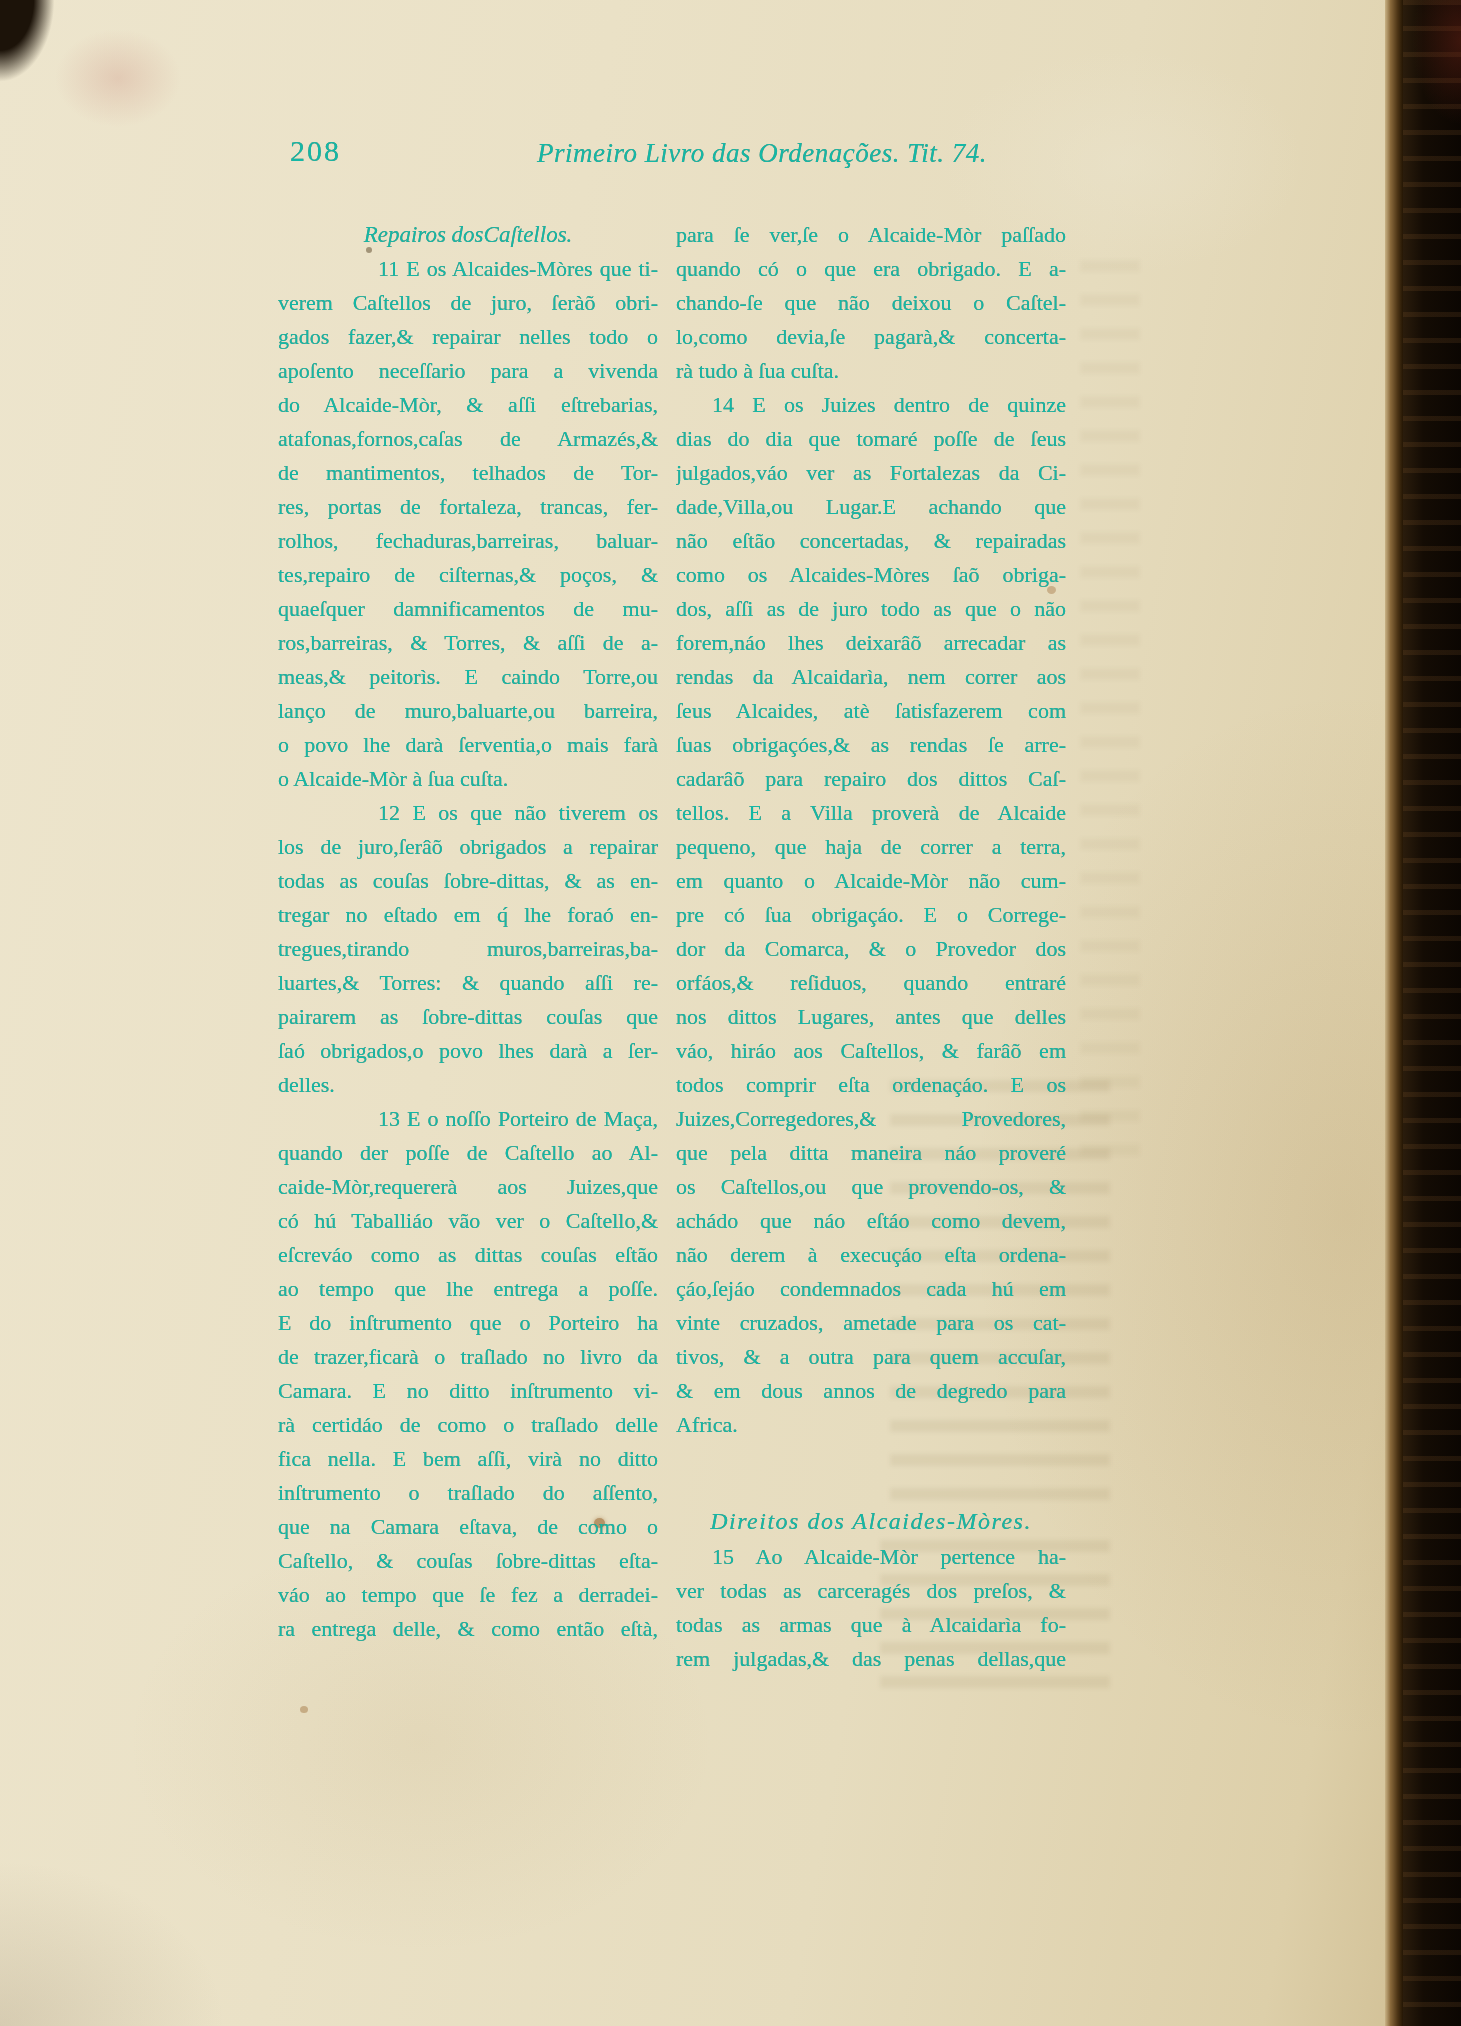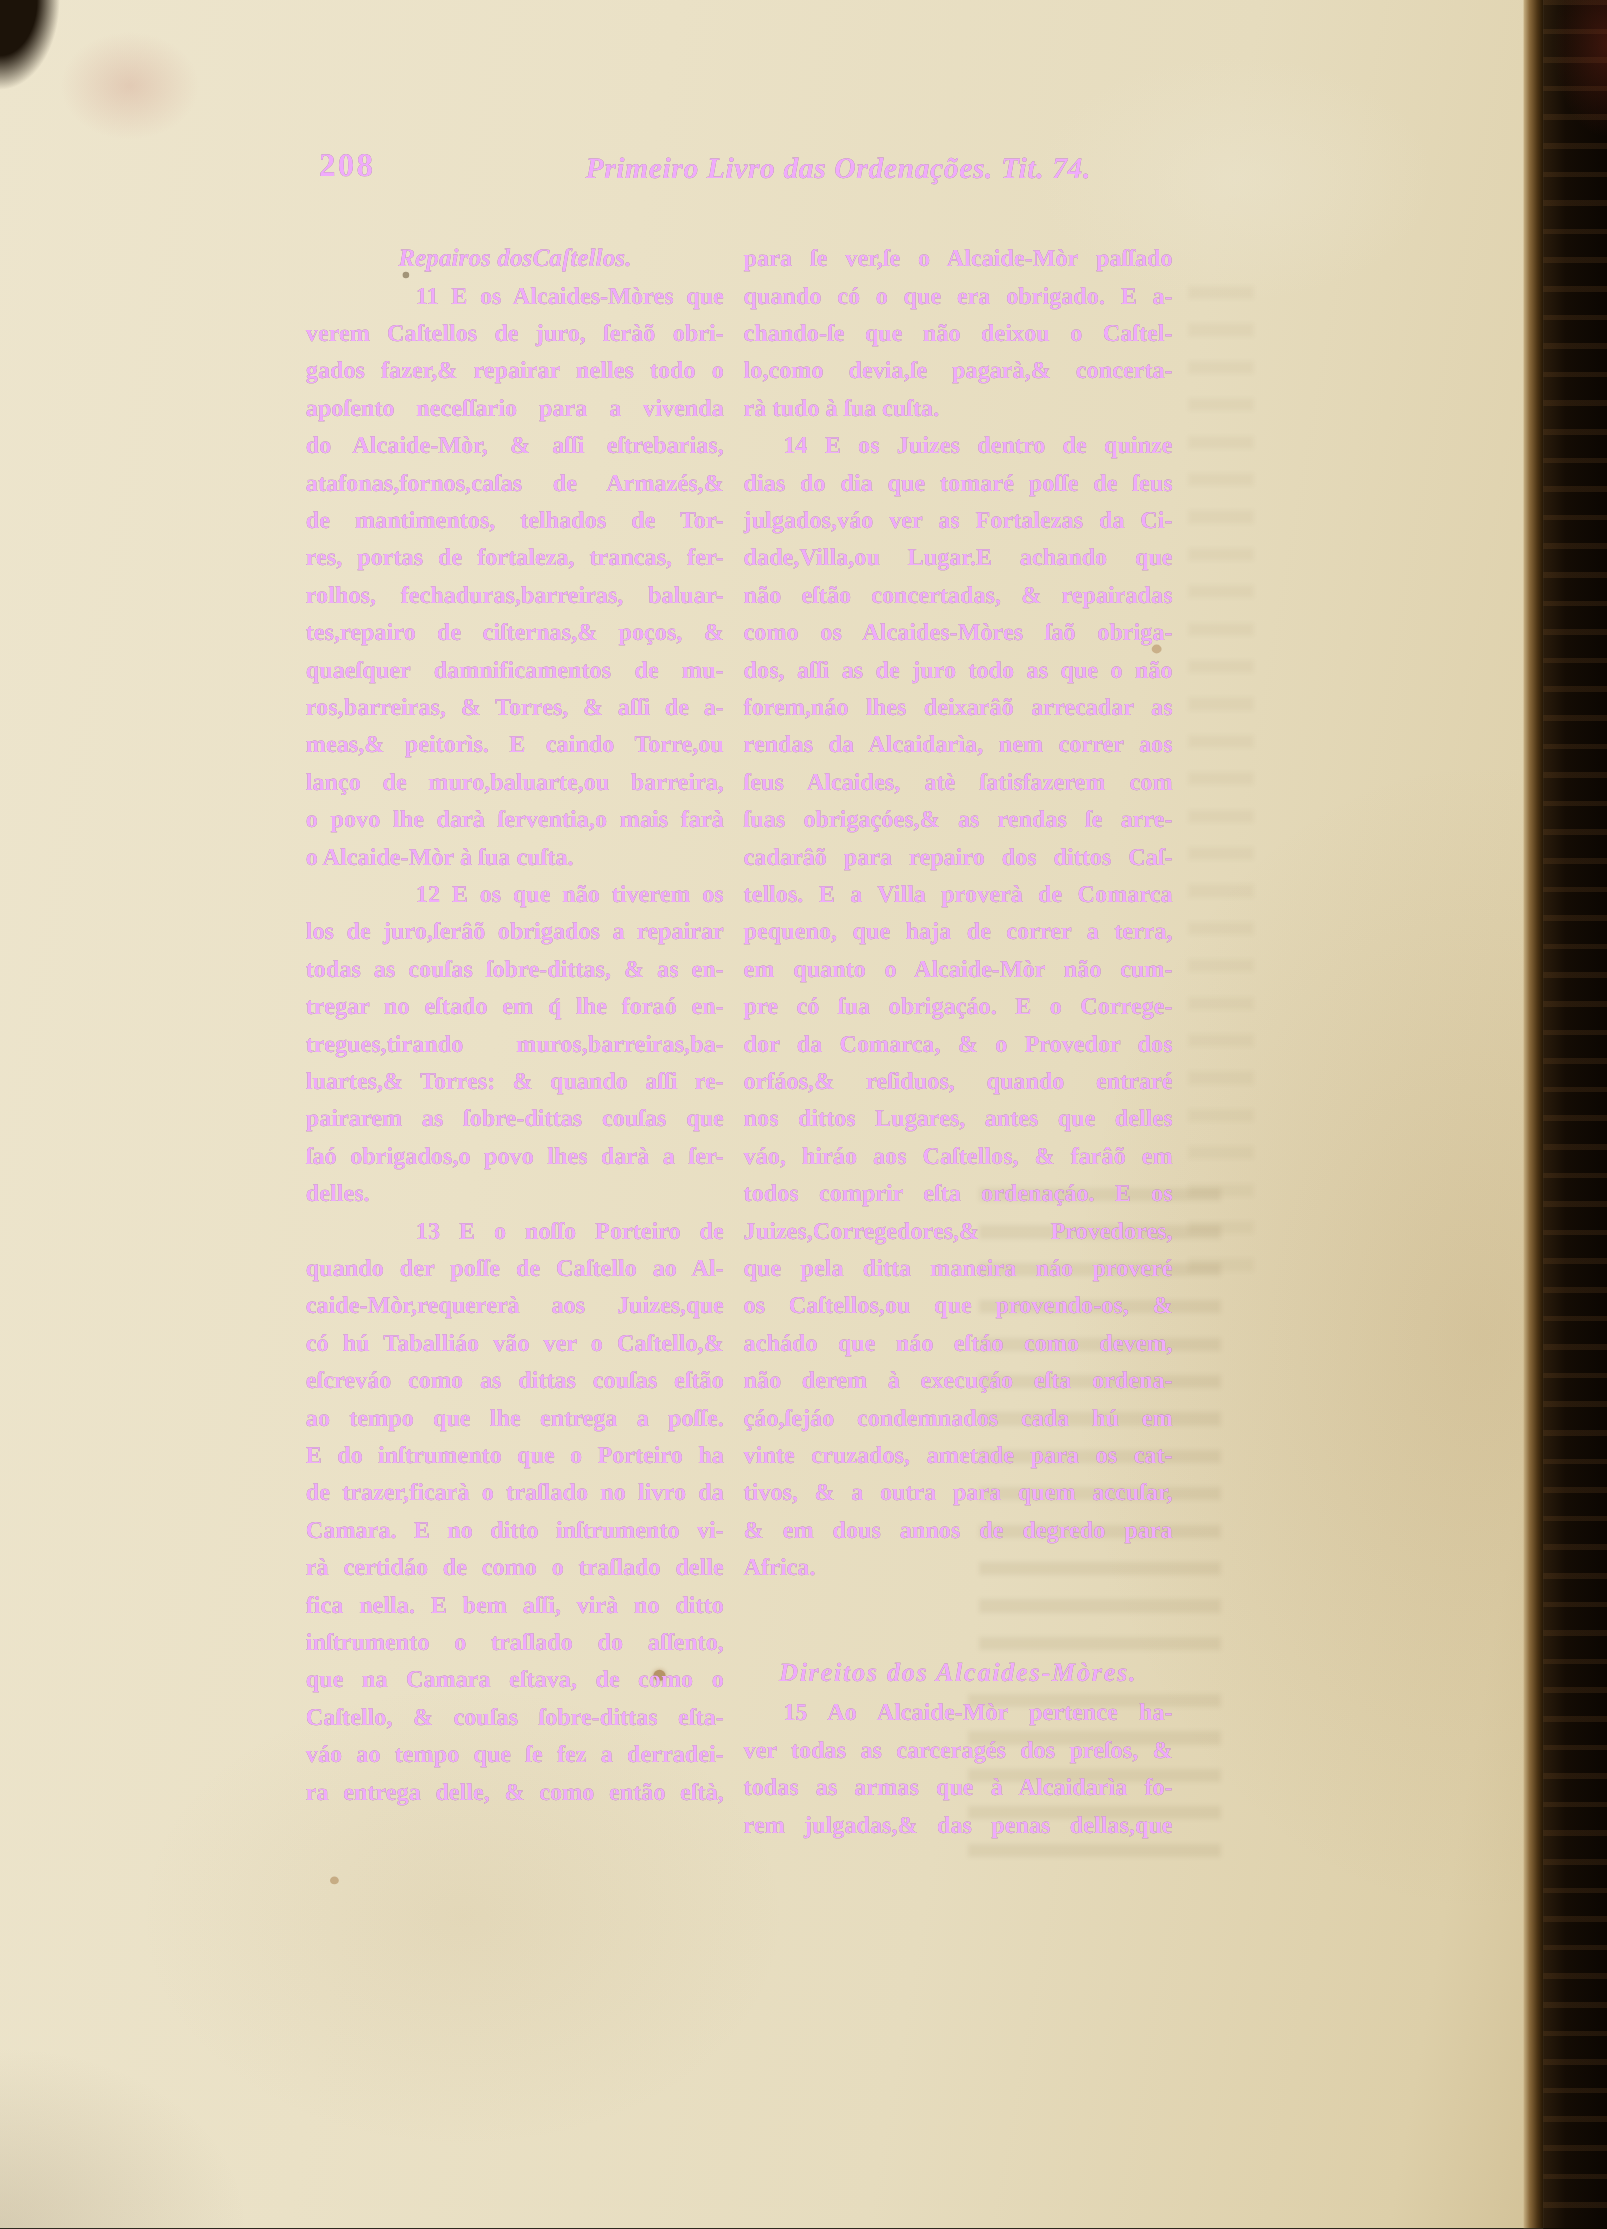--- a/index.html
+++ b/index.html
@@ -32,21 +32,21 @@
   .page-edge{position:absolute;right:58px;top:0;width:18px;height:100%;
     background:linear-gradient(90deg,#c9b386 0%,#8a6a3c 30%,#4c3415 70%,#241604 100%);}
   .corner-tl{position:absolute;left:0;top:0;width:64px;height:96px;
     background:radial-gradient(80px 120px at 0% 0%,#1c1309 0%,#1c1309 42%,rgba(28,19,9,0) 68%);}
   .spot{position:absolute;border-radius:50%;}
   .s1{left:594px;top:1518px;width:11px;height:10px;background:rgba(140,85,30,.55);box-shadow:0 0 4px rgba(140,85,30,.4);}
   .s2{left:300px;top:1706px;width:8px;height:7px;background:rgba(150,100,45,.4);}
   .s3{left:1047px;top:586px;width:9px;height:8px;background:rgba(150,95,40,.35);}
   .s4{left:366px;top:247px;width:6px;height:6px;background:rgba(90,70,40,.5);}
   
-  .ink{color:#f0abfc;text-shadow:0 0 .5px rgba(46,37,23,.55);font-weight:bold;}
+  .ink{color:#14b8a6;text-shadow:0 0 .5px rgba(46,37,23,.55);}
   .pagenum{position:absolute;left:290px;top:134px;font-size:30px;letter-spacing:2px;}
   .runtitle{position:absolute;left:762px;top:138px;transform:translateX(-50%);
     font-style:italic;font-size:27px;white-space:nowrap;letter-spacing:.5px;}
   .col{position:absolute;top:218px;font-size:22px;line-height:34px;}
   #col-left{left:278px;width:380px;}
   #col-right{left:676px;width:390px;}
   .line{text-align:justify;text-align-last:justify;height:34px;overflow:hidden;}
   .line.endline{text-align-last:left;}
   #col-left .ind{padding-left:100px;}
   #col-right .ind{padding-left:36px;}
@@ -128,21 +128,21 @@
       <div class="line">julgados,váo ver as Fortalezas da Ci-</div>
       <div class="line">dade,Villa,ou Lugar.E achando que</div>
       <div class="line">não eſtão concertadas, &amp; repairadas</div>
       <div class="line">como os Alcaides-Mòres ſaõ obriga-</div>
       <div class="line">dos, aſſi as de juro todo as que o não</div>
       <div class="line">forem,náo lhes deixarâõ arrecadar as</div>
       <div class="line">rendas da Alcaidarìa, nem correr aos</div>
       <div class="line">ſeus Alcaides, atè ſatisfazerem com</div>
       <div class="line">ſuas obrigaçóes,&amp; as rendas ſe arre-</div>
       <div class="line">cadarâõ para repairo dos dittos Caſ-</div>
-      <div class="line">tellos. E a Villa proverà de Comarca</div>
+      <div class="line">tellos. E a Villa proverà de Alcaide</div>
       <div class="line">pequeno, que haja de correr a terra,</div>
       <div class="line">em quanto o Alcaide-Mòr não cum-</div>
       <div class="line">pre có ſua obrigaçáo. E o Correge-</div>
       <div class="line">dor da Comarca, &amp; o Provedor dos</div>
       <div class="line">orfáos,&amp; reſiduos, quando entraré</div>
       <div class="line">nos dittos Lugares, antes que delles</div>
       <div class="line">váo, hiráo aos Caſtellos, &amp; farâõ em</div>
       <div class="line">todos comprir eſta ordenaçáo. E os</div>
       <div class="line">Juizes,Corregedores,&amp; Provedores,</div>
       <div class="line">que pela ditta maneira náo proveré</div>

